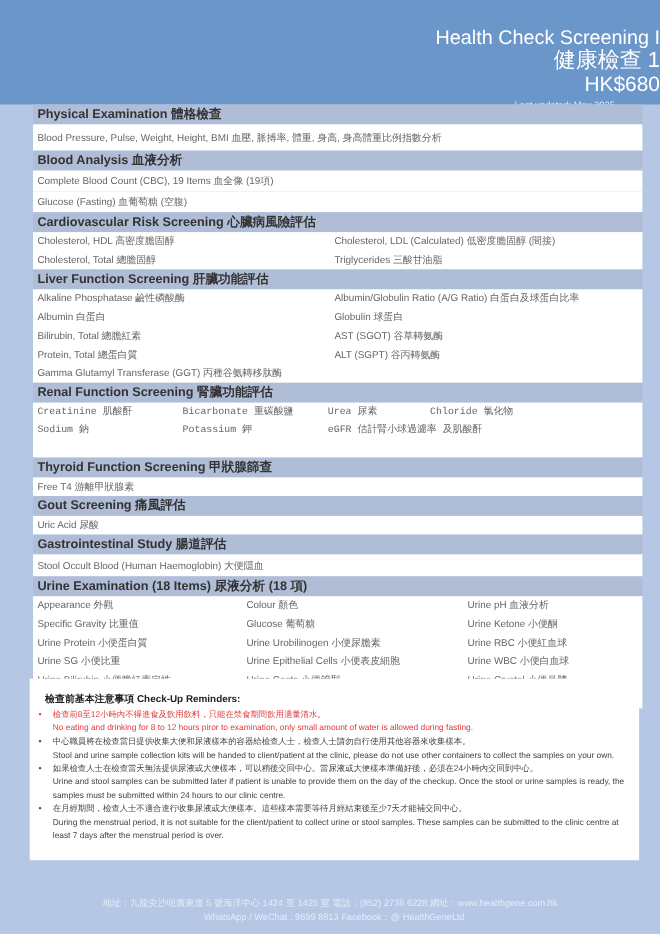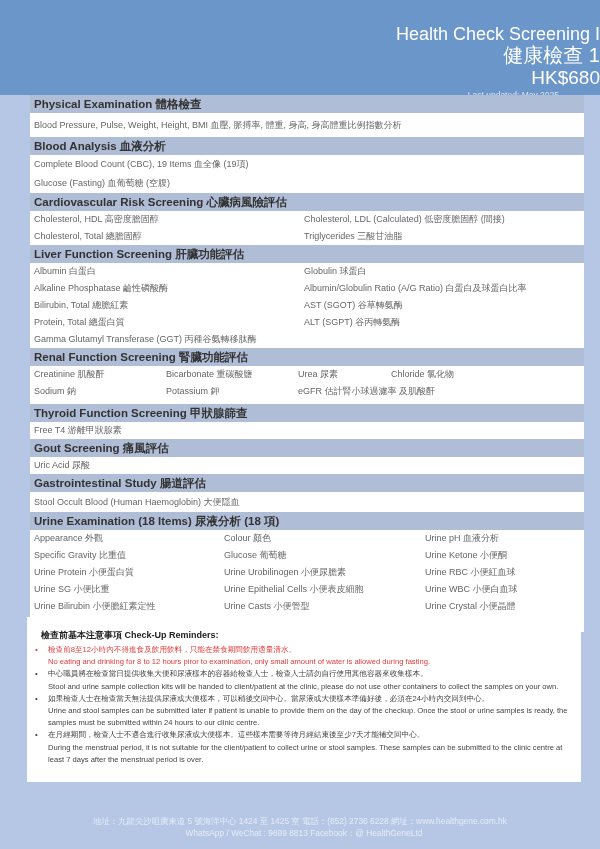--- a/index.html
+++ b/index.html
@@ -97,44 +97,44 @@
         <span>Cholesterol, Total  總膽固醇</span>
         <span>Triglycerides  三酸甘油脂</span>
       </div>
     </div>
   </div>
 
   <div>
     <div class="sec-head">Liver Function Screening 肝臟功能評估</div>
     <div class="sec-body" style="padding-top:0;padding-bottom:0;">
       <div class="row c2">
+        <span>Alkaline Phosphatase 鹼性磷酸酶</span>
+        <span>Albumin/Globulin Ratio (A/G Ratio) 白蛋白及球蛋白比率</span>
+      </div>
+      <div class="row c2">
         <span>Albumin 白蛋白</span>
         <span>Globulin 球蛋白</span>
       </div>
       <div class="row c2">
-        <span>Alkaline Phosphatase 鹼性磷酸酶</span>
-        <span>Albumin/Globulin Ratio (A/G Ratio) 白蛋白及球蛋白比率</span>
-      </div>
-      <div class="row c2">
         <span>Bilirubin, Total 總膽紅素</span>
         <span>AST (SGOT) 谷草轉氨酶</span>
       </div>
       <div class="row c2">
         <span>Protein, Total  總蛋白質</span>
         <span>ALT (SGPT) 谷丙轉氨酶</span>
       </div>
       <div class="row c2">
         <span style="width:auto">Gamma Glutamyl Transferase (GGT)  丙種谷氨轉移肽酶</span>
       </div>
     </div>
   </div>
 
   <div>
     <div class="sec-head">Renal Function Screening 腎臟功能評估</div>
-    <div class="sec-body" style="padding-top:0;padding-bottom:4px;">
+    <div class="sec-body" style="padding-top:0;padding-bottom:16px;font-family:Liberation Mono, monospace;">
       <div class="row c4">
         <span>Creatinine 肌酸酐</span>
         <span>Bicarbonate 重碳酸鹽</span>
         <span>Urea 尿素</span>
         <span>Chloride 氯化物</span>
       </div>
       <div class="row c4">
         <span>Sodium 鈉</span>
         <span>Potassium 鉀</span>
         <span style="width:auto">eGFR 估計腎小球過濾率 及肌酸酐</span>

